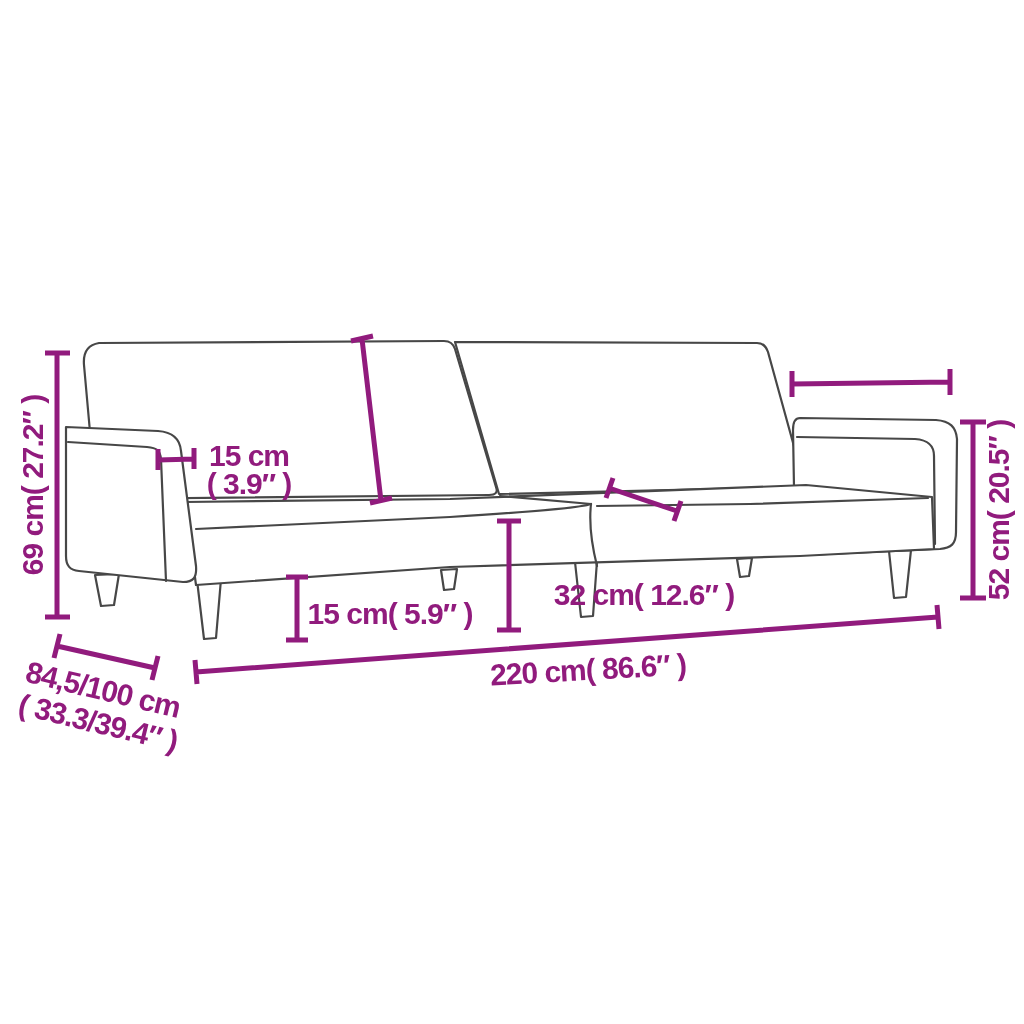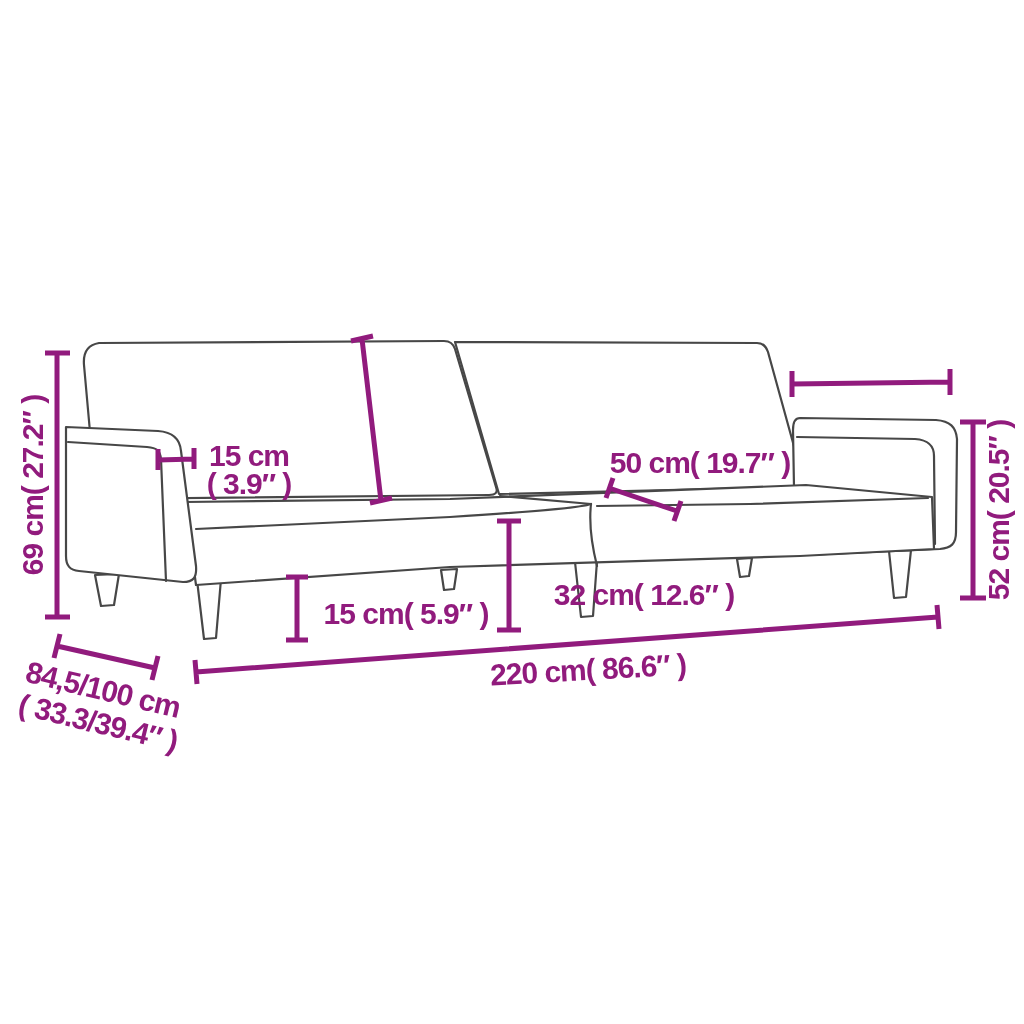--- a/index.html
+++ b/index.html
@@ -74,26 +74,25 @@
     </g>
   </svg>
 
   <div class="dim-label rot-ccw" style="left:33px;top:485px;">69 cm( 27.2″ )</div>
 
   <div class="dim-label" style="left:249px;top:456px;">15 cm</div>
   <div class="dim-label" style="left:249px;top:484px;text-align:center;">( 3.9″ )</div>
 
 
 
-  <div class="dim-label" style="left:700px;top:463px;">50 cm( 19.7″ )</div>
 
   <div class="dim-label rot-ccw" style="left:999px;top:510px;">52 cm( 20.5″ )</div>
 
   <div class="dim-label" style="left:644px;top:595px;">32 cm( 12.6″ )</div>
 
-  <div class="dim-label" style="left:390px;top:614px;margin-left:16px;">15 cm( 5.9″ )</div>
+  <div class="dim-label" style="left:390px;top:614px;">15 cm( 5.9″ )</div>
 
   <div class="dim-label rot-220" style="left:588px;top:670px;">220 cm( 86.6″ )</div>
 
   <div class="dim-label rot-84" style="left:103px;top:690px;">84,5/100 cm</div>
   <div class="dim-label rot-84" style="left:98px;top:723px;">( 33.3/39.4″ )</div>
 
 </div>
 
 </body></html>

